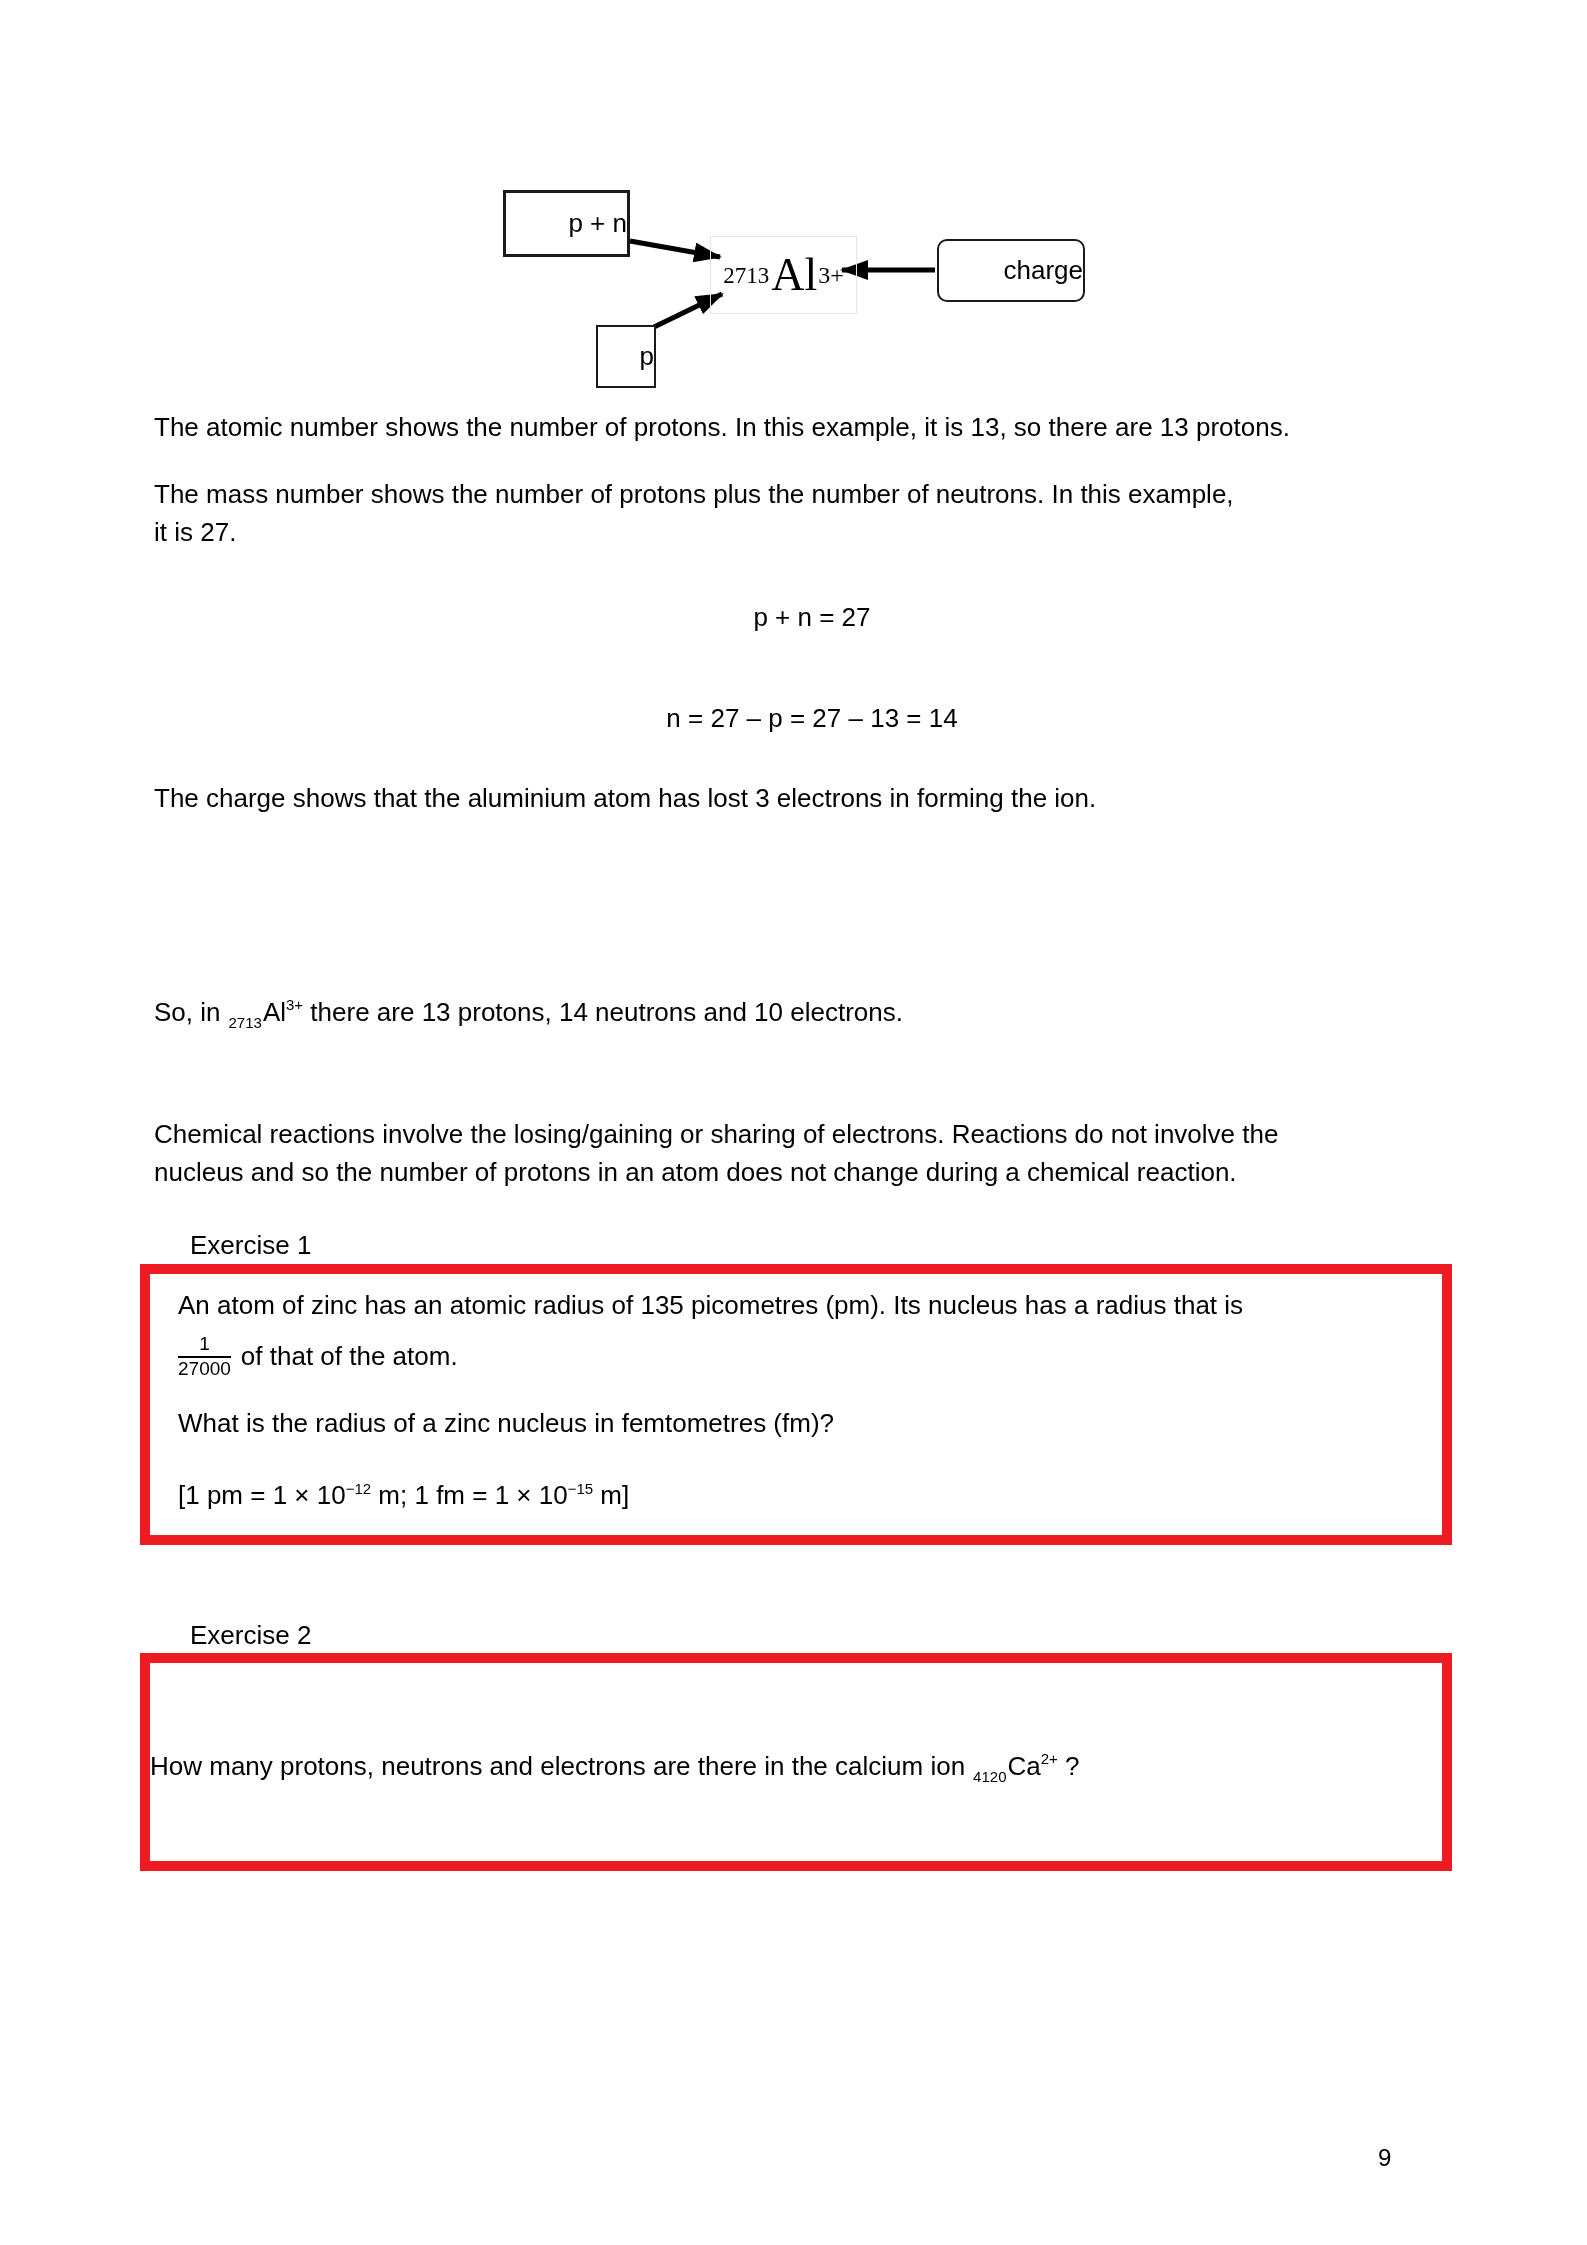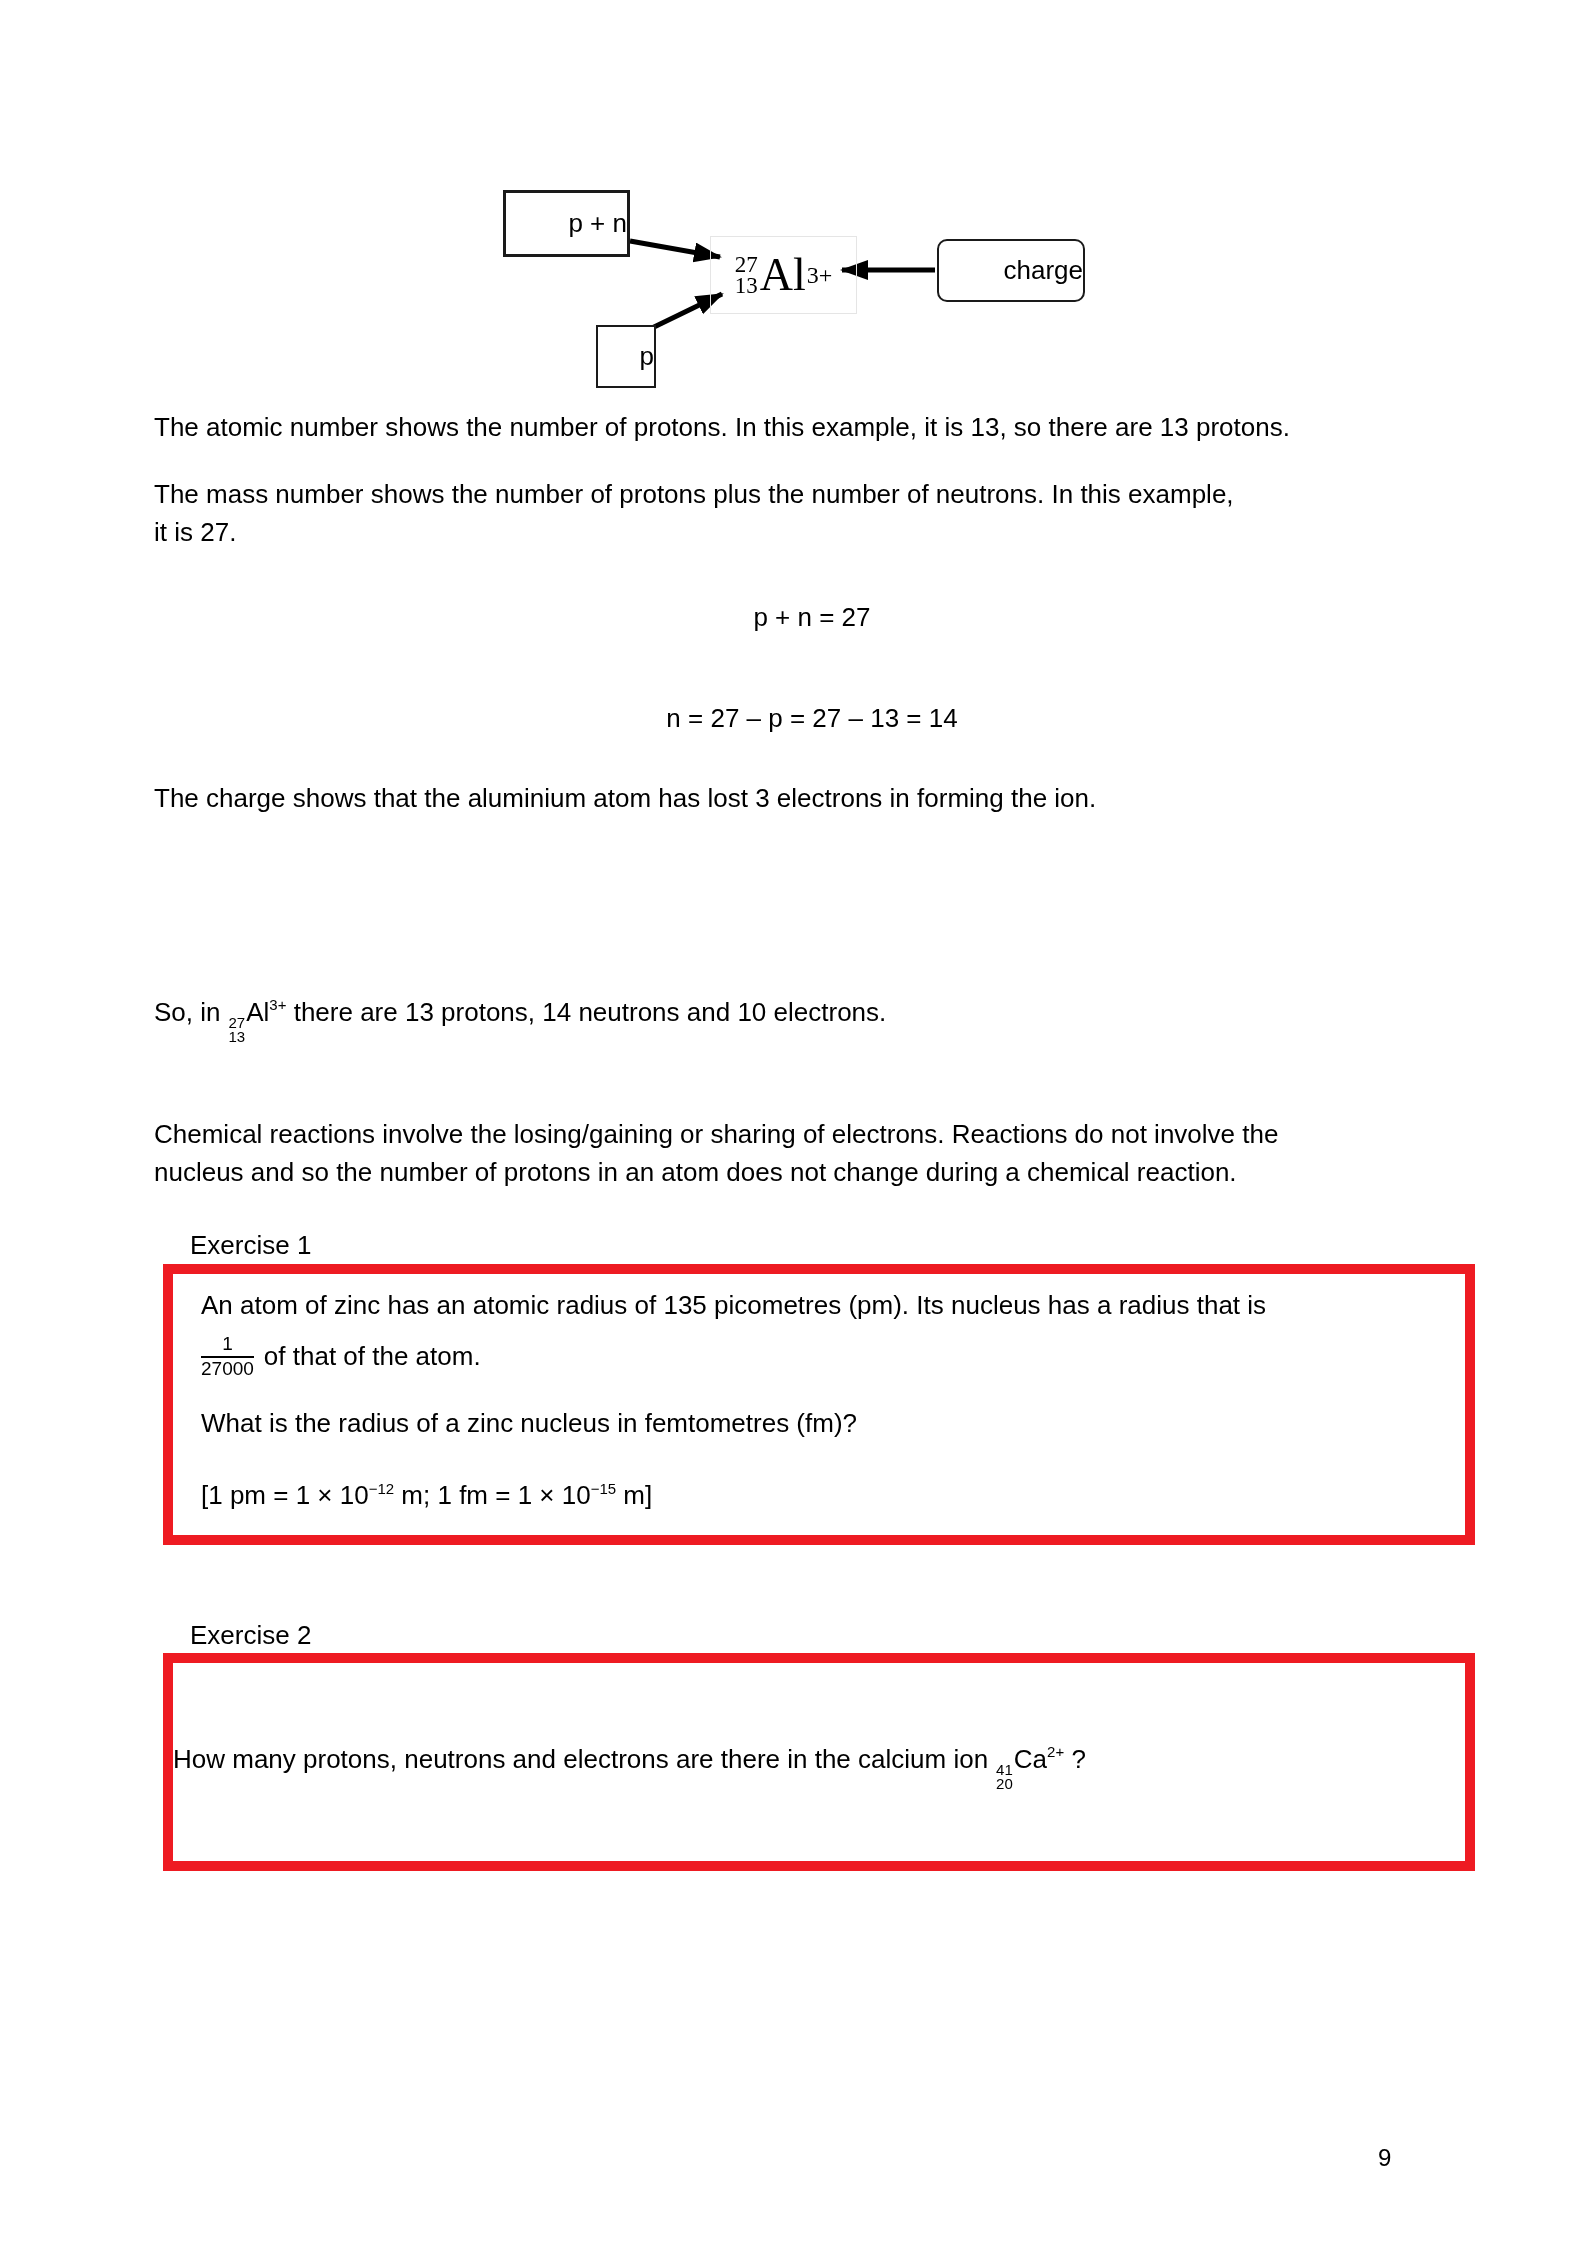--- a/index.html
+++ b/index.html
@@ -24,42 +24,42 @@
   .box-p{left:596px;top:325px;width:56px;height:59px;}
   .box-charge{left:937px;top:239px;width:144px;height:59px;border-radius:10px;}
   .iso-obj{
     position:absolute;left:710px;top:236px;width:145px;height:76px;
     border:1px solid #e5e5e5;
     display:flex;align-items:center;justify-content:center;
     font-family:"Liberation Serif", serif;
   }
   .arrows{position:absolute;left:0;top:0;pointer-events:none;}
   
-  .iso-stack{display:inline-flex;flex-direction:column;align-items:center;}
+  .iso-stack{display:inline-flex;flex-direction:row;align-items:center;}
   .iso-big .iso-stack{font-size:23px;line-height:21px;margin-right:2px;}
   .iso-big .iso-sym{font-size:46px;line-height:46px;}
   .iso-big .iso-charge{font-size:24px;vertical-align:18px;margin-left:1px;}
   .iso-inline{white-space:nowrap;}
   .iso-inline .iso-stack{font-size:15px;line-height:14px;vertical-align:-7px;margin:0 1px 0 8px;}
   .iso-inline .iso-sym{font-size:26px;}
   .iso-inline .iso-charge{font-size:15px;vertical-align:11px;}
   
   .tblock{
     position:absolute;left:154px;width:1316px;
     font-size:26px;line-height:38px;
   }
   .center{text-align:center;}
   .bold{font-weight:normal;margin-left:36px;}
   
   .exbox{
     position:absolute;left:140px;width:1312px;
     border:10px solid #ee1b22;
     box-sizing:border-box;
     background:#ffffff;
-    font-size:26px;line-height:38px;margin-left:23px;
+    font-size:26px;line-height:38px;
   }
   .exbox1{top:1264px;height:281px;padding:12px 20px 0 28px;}
   .exbox2{top:1653px;height:218px;display:flex;align-items:center;}
   .frac-row{display:flex;align-items:center;margin-top:6px;height:52px;}
   .frac{display:inline-flex;flex-direction:column;align-items:stretch;font-size:19px;line-height:22px;margin-right:10px;text-align:center;}
   .frac-num{border-bottom:2px solid #000;padding:0 2px 1px 2px;}
   .frac-den{padding-top:0;}
   .mt22{margin-top:22px;}
   .mt28{margin-top:28px;}
   sup.exp{font-size:15px;vertical-align:10px;}

